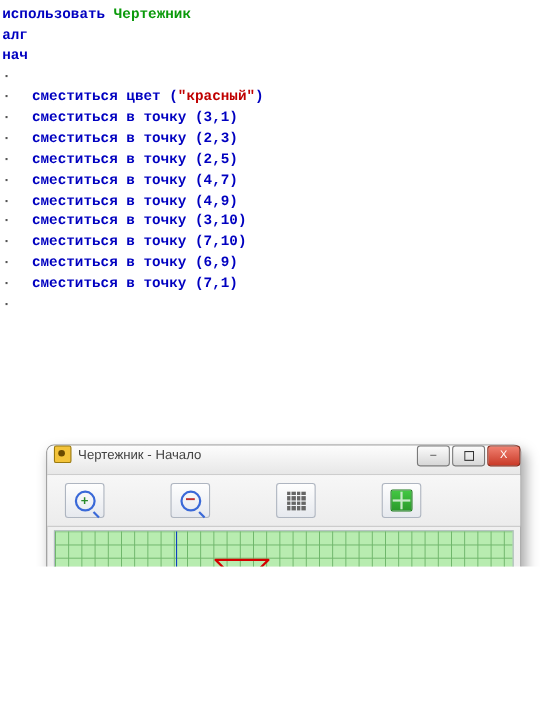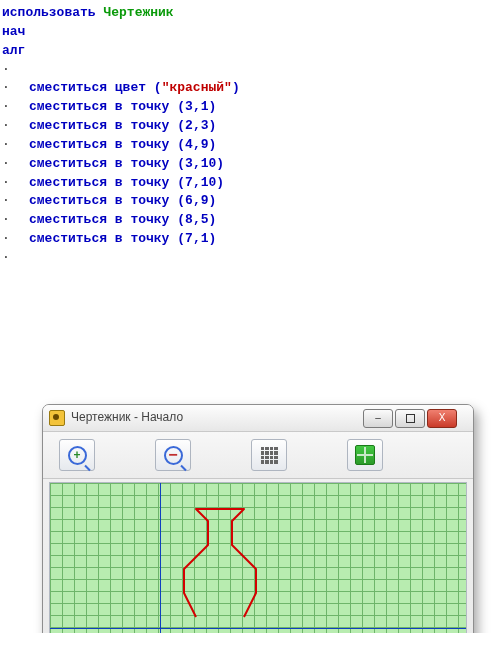--- a/index.html
+++ b/index.html
@@ -1,36 +1,36 @@
 <!DOCTYPE html>
 <html><head>
 <meta charset="utf-8">
 <style>
   html,body{margin:0;padding:0;background:#fff;font-family:"Courier New",monospace;font-size:13px;font-weight:bold;line-height:1.45}
-  .page{width:500px;height:633px;position:relative;overflow:hidden}
+  .page{width:500px;height:515px;position:relative;overflow:hidden}
   .code{padding:4px 2px 0 2px}
   .line{white-space:pre}
   .kw{color:#0000c0}       
   .id{color:#0a9a0a}       
   .fn{color:#0000c0}       
   .str{color:#c00000}
   .num{color:#0000c0}
   .paren{color:#0000c0}
   .bullet{color:#555;display:inline-block;width:9px}
   .indent{display:inline-block;width:18px}
 
   
   .win{
     position:absolute;left:42px;top:404px;width:430px;height:242px;
     border:1px solid #8e8e8e;border-radius:7px;
     background:linear-gradient(#f3f3f3,#eaeaea);
     box-shadow:4px 6px 12px rgba(0,0,0,.35);
     font-family:"Segoe UI",Tahoma,sans-serif;font-weight:normal;
   }
-  .titlebar{height:26px;display:flex;align-items:center;gap:6px;padding:0 16px 0 6px;
+  .titlebar{height:26px;display:flex;align-items:flex-start;gap:6px;padding:0 0 0 6px;
     background:linear-gradient(#fdfdfd,#e7e7e7);border-top-left-radius:6px;border-top-right-radius:6px;
     border-bottom:1px solid #c9c9c9}
   .appicon{width:14px;height:14px;background:#f3c33a;border:1px solid #9a7a10;border-radius:2px;position:relative}
   .appicon:after{content:"";position:absolute;left:3px;top:3px;width:6px;height:6px;border-radius:50%;background:#6a4a00}
   .title{color:#444;font-size:12px;flex:1}
   .wbtns{display:flex;gap:2px}
   .wbtn{width:28px;height:17px;border:1px solid #7a7a7a;border-radius:3px;display:flex;align-items:center;justify-content:center;
         background:linear-gradient(#fbfbfb,#d7d7d7);font-size:10px;color:#333}
   .wbtn.close{background:linear-gradient(#f08070,#c93a28);border-color:#8a2a1a;color:#fff}
 
@@ -56,34 +56,35 @@
     background-size:12px 12px}
   .axis-x{position:absolute;left:0;right:0;bottom:18px;height:1px;background:#1040c0}
   .axis-y{position:absolute;top:0;bottom:0;left:110px;width:1px;background:#1040c0}
 </style>
 </head>
 <body>
 <div class="page">
 
 <div class="code">
   <div class="line"><span class="kw">использовать</span> <span class="id">Чертежник</span></div>
+  <div class="line"><span class="kw">алг</span></div>
   <div class="line"><span class="kw">нач</span></div>
-  <div class="line"><span class="kw">алг</span></div>
   <div class="line"><span class="bullet">·</span></div>
 
   <div class="line"><span class="bullet">·</span><span class="indent"></span><span class="fn">сместиться цвет</span> <span class="paren">(</span><span class="str">"красный"</span><span class="paren">)</span></div>
 
   <div id="moves-container">
         <div class="line"><span class="bullet">·</span><span class="indent"></span><span class="fn">сместиться в точку</span> <span class="paren">(</span><span class="num">3</span><span class="paren">,</span><span class="num">1</span><span class="paren">)</span></div>
         <div class="line"><span class="bullet">·</span><span class="indent"></span><span class="fn">сместиться в точку</span> <span class="paren">(</span><span class="num">2</span><span class="paren">,</span><span class="num">3</span><span class="paren">)</span></div>
+        <div class="line"><span class="bullet">·</span><span class="indent"></span><span class="fn">сместиться в точку</span> <span class="paren">(</span><span class="num">2</span><span class="paren">,</span><span class="num">5</span><span class="paren">)</span></div>
+        <div class="line"><span class="bullet">·</span><span class="indent"></span><span class="fn">сместиться в точку</span> <span class="paren">(</span><span class="num">4</span><span class="paren">,</span><span class="num">7</span><span class="paren">)</span></div>
         <div class="line"><span class="bullet">·</span><span class="indent"></span><span class="fn">сместиться в точку</span> <span class="paren">(</span><span class="num">4</span><span class="paren">,</span><span class="num">9</span><span class="paren">)</span></div>
         <div class="line"><span class="bullet">·</span><span class="indent"></span><span class="fn">сместиться в точку</span> <span class="paren">(</span><span class="num">3</span><span class="paren">,</span><span class="num">10</span><span class="paren">)</span></div>
         <div class="line"><span class="bullet">·</span><span class="indent"></span><span class="fn">сместиться в точку</span> <span class="paren">(</span><span class="num">7</span><span class="paren">,</span><span class="num">10</span><span class="paren">)</span></div>
         <div class="line"><span class="bullet">·</span><span class="indent"></span><span class="fn">сместиться в точку</span> <span class="paren">(</span><span class="num">6</span><span class="paren">,</span><span class="num">9</span><span class="paren">)</span></div>
-        <div class="line"><span class="bullet">·</span><span class="indent"></span><span class="fn">сместиться в точку</span> <span class="paren">(</span><span class="num">8</span><span class="paren">,</span><span class="num">5</span><span class="paren">)</span></div>
         <div class="line"><span class="bullet">·</span><span class="indent"></span><span class="fn">сместиться в точку</span> <span class="paren">(</span><span class="num">7</span><span class="paren">,</span><span class="num">1</span><span class="paren">)</span></div>
       </div>
 
   <div class="line"><span class="bullet">·</span></div>
 </div>
 
 <div class="win">
   <div class="titlebar">
     <span class="appicon"></span>
     <span class="title">Чертежник - Начало</span>

